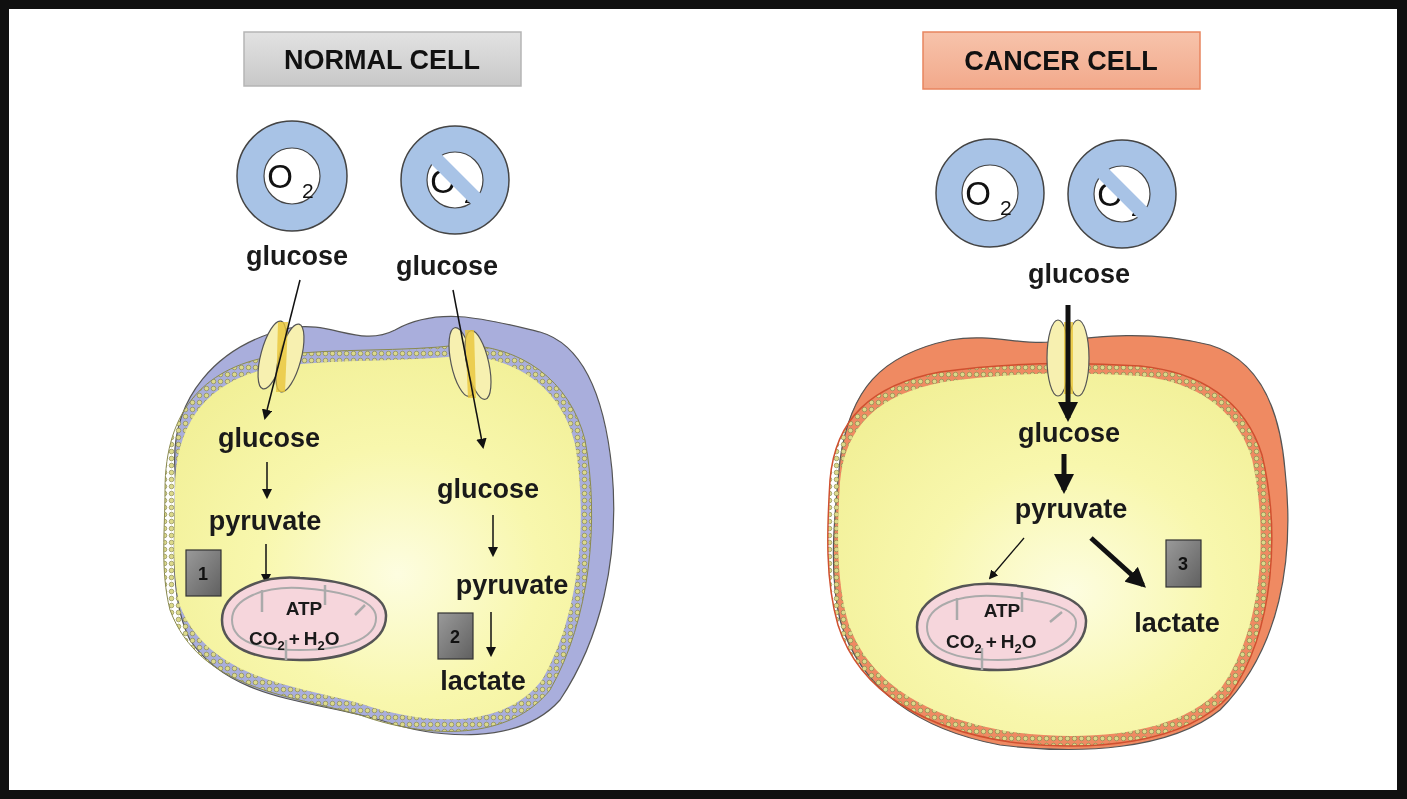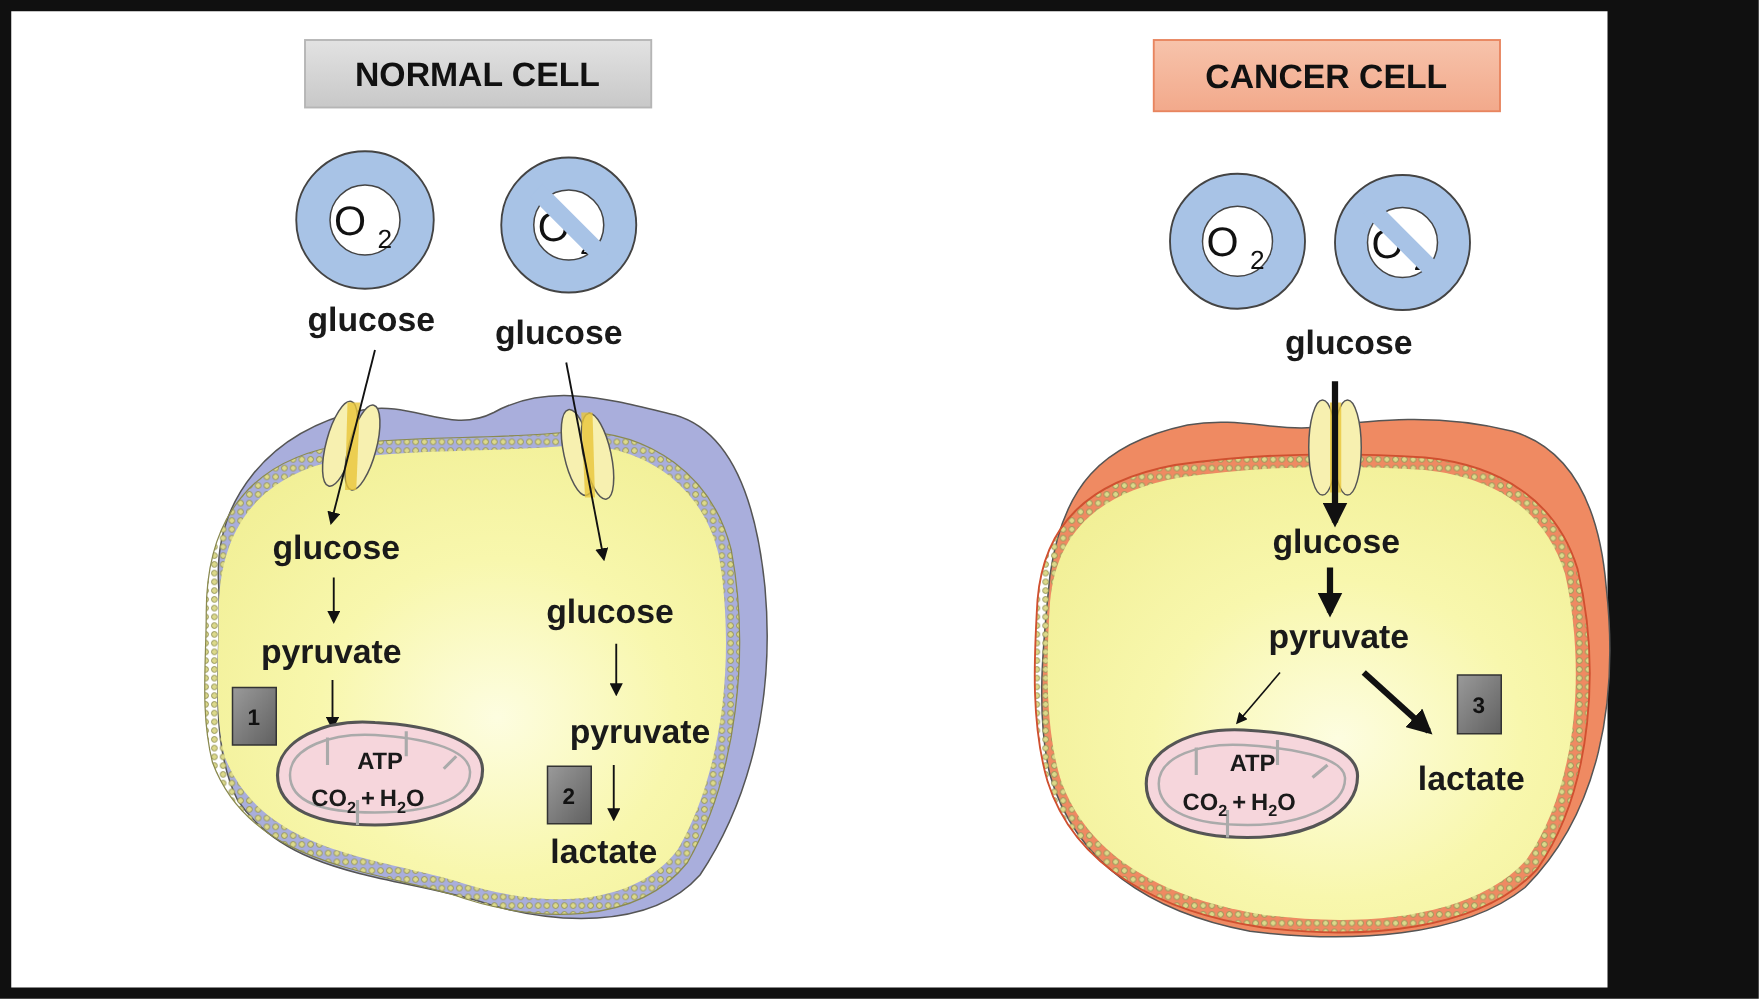--- a/index.html
+++ b/index.html
@@ -1,18 +1,18 @@
 <!DOCTYPE html>
 <html><head>
 <meta charset="utf-8">
 <style>
   html, body { margin:0; padding:0; }
   body { width:1407px; height:799px; background:#101010; position:relative; overflow:hidden;
          font-family:"Liberation Sans", sans-serif; }
-  #slide { position:absolute; left:9px; top:9px; width:1277px; height:781px; background:#ffffff; }
+  #slide { position:absolute; left:9px; top:9px; width:1388px; height:781px; background:#ffffff; }
   #diagram { position:absolute; left:0; top:0; }
   .lbl { font-family:"Liberation Sans", sans-serif; font-weight:bold; fill:#1a1a1a; }
   .hdr-text { font-family:"Liberation Sans", sans-serif; font-weight:bold; font-size:27px; fill:#111; }
   .num { font-family:"Liberation Sans", sans-serif; font-weight:bold; font-size:18px; fill:#111; }
   .mito-txt { font-family:"Liberation Sans", sans-serif; font-weight:bold; font-size:19px; fill:#1a1a1a; }
   .o2 { font-family:"Liberation Sans", sans-serif; font-size:33px; fill:#111; }
   .o2sub { font-family:"Liberation Sans", sans-serif; font-size:21px; fill:#111; }
 </style>
 </head>
 <body>

